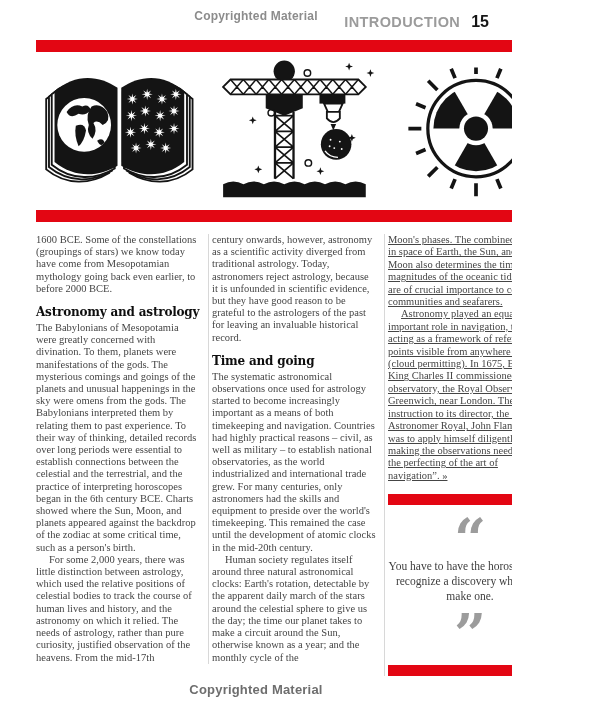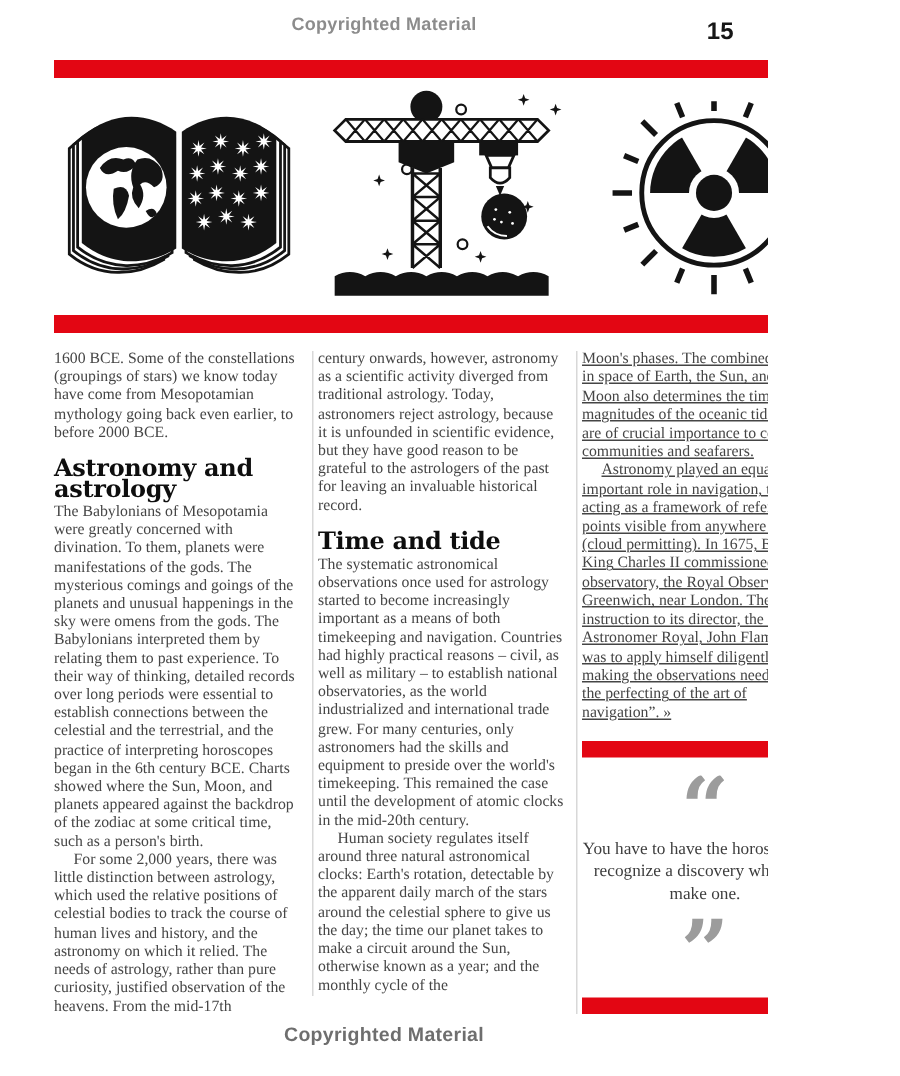--- a/index.html
+++ b/index.html
@@ -29,21 +29,21 @@
   .illo { flex:1 1 0; display:flex; align-items:center; justify-content:center; }
   .illo svg { width:176px; height:148px; }
   
   .cols { position:absolute; top:234px; left:36px; width:528px; display:flex; align-items:flex-start; }
   .col { flex:0 0 164px; width:164px; }
   .col + .col { border-left:1px solid #d8d8d8; margin-left:8px; padding-left:3px; }
   .col p { margin:0; font-size:10.5px; line-height:12.2px; color:#454545; }
   .col .gap { margin-bottom:10px; }
   .col h3 {
     margin:0 0 3px 0; font-family:"DejaVu Serif", serif; font-weight:bold;
-    font-size:16px; line-height:14px; color:#0e0e0e; letter-spacing:-0.2px;
+    font-size:12px; line-height:14px; color:#0e0e0e; letter-spacing:-0.2px;
   }
   .indent { text-indent:13px; }
   .col3 p { line-height:12.4px;text-decoration:underline; }
   .colbar { width:164px; height:11px; background:#e30613; }
   .colbar.qtop { margin-top:12px; }
   .colbar.qbottom { margin-top:9px; }
   
   .quote { text-align:center; }
   .qmark {
     font-family:"DejaVu Serif", serif; font-weight:bold; color:#9c9c9c;
@@ -65,20 +65,21 @@
   .ink { fill:#141414; }
   .ink-line { stroke:#141414; fill:none; }
 </style>
 </head>
 <body>
 
 <div class="page">
 
   <div class="copy-top">Copyrighted Material</div>
   <div class="header-right">
+    <span class="section-title">INTRODUCTION</span>
     <span class="page-num">15</span>
   </div>
 
   <div class="redbar top"></div>
 
   <div class="illos">
 
     <div class="illo">
       <svg viewBox="0 0 190 155" xmlns="http://www.w3.org/2000/svg">
         <defs>
@@ -189,21 +190,21 @@
 
     <div class="col">
       <p class="gap">1600 BCE. Some of the constellations (groupings of stars) we know today have come from Mesopotamian mythology going back even earlier, to before 2000 BCE.</p>
       <h3>Astronomy and astrology</h3>
       <p>The Babylonians of Mesopotamia were greatly concerned with divination. To them, planets were manifestations of the gods. The mysterious comings and goings of the planets and unusual happenings in the sky were omens from the gods. The Babylonians interpreted them by relating them to past experience. To their way of thinking, detailed records over long periods were essential to establish connections between the celestial and the terrestrial, and the practice of interpreting horoscopes began in the 6th century BCE. Charts showed where the Sun, Moon, and planets appeared against the backdrop of the zodiac at some critical time, such as a person's birth.</p>
       <p class="indent">For some 2,000 years, there was little distinction between astrology, which used the relative positions of celestial bodies to track the course of human lives and history, and the astronomy on which it relied. The needs of astrology, rather than pure curiosity, justified observation of the heavens. From the mid-17th</p>
     </div>
 
     <div class="col">
       <p class="gap">century onwards, however, astronomy as a scientific activity diverged from traditional astrology. Today, astronomers reject astrology, because it is unfounded in scientific evidence, but they have good reason to be grateful to the astrologers of the past for leaving an invaluable historical record.</p>
-      <h3>Time and tide</h3>
+      <h3>Time and going</h3>
       <p>The systematic astronomical observations once used for astrology started to become increasingly important as a means of both timekeeping and navigation. Countries had highly practical reasons – civil, as well as military – to establish national observatories, as the world industrialized and international trade grew. For many centuries, only astronomers had the skills and equipment to preside over the world's timekeeping. This remained the case until the development of atomic clocks in the mid-20th century.</p>
       <p class="indent">Human society regulates itself around three natural astronomical clocks: Earth's rotation, detectable by the apparent daily march of the stars around the celestial sphere to give us the day; the time our planet takes to make a circuit around the Sun, otherwise known as a year; and the monthly cycle of the</p>
     </div>
 
     <div class="col col3">
       <p>Moon's phases. The combined motion in space of Earth, the Sun, and the Moon also determines the timing and magnitudes of the oceanic tides, which are of crucial importance to coastal communities and seafarers.</p>
       <p class="indent">Astronomy played an equally important role in navigation, the stars acting as a framework of reference points visible from anywhere at sea (cloud permitting). In 1675, British King Charles II commissioned an observatory, the Royal Observatory at Greenwich, near London. The instruction to its director, the first Astronomer Royal, John Flamsteed, was to apply himself diligently to making the observations needed “for the perfecting of the art of navigation”. »</p>
       <div class="colbar qtop"></div>
       <div class="quote">
         <div class="qmark open">“</div>

